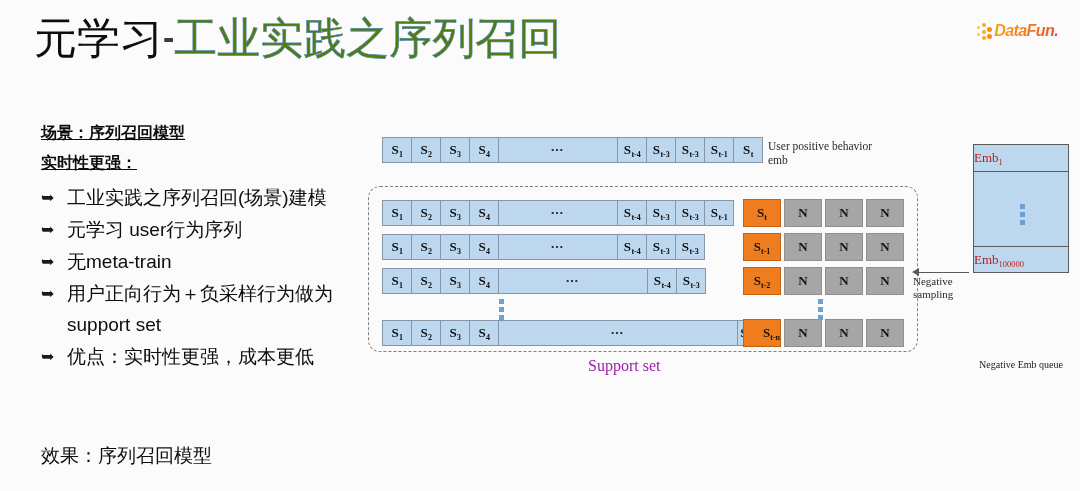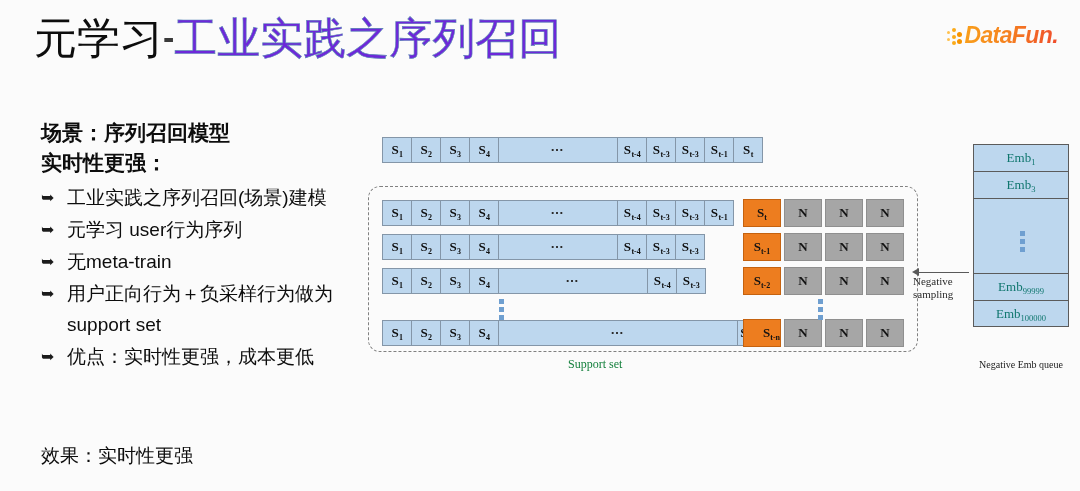--- a/index.html
+++ b/index.html
@@ -33,31 +33,31 @@
     font-weight: 400;
   }
   #title .t-dash {
     color: #3a3a3a;
     font-size: 34px;
     font-weight: 700;
     position: relative;
     top: -4px;
   }
   #title .t-b {
-    color: #6d28d9;
+    color: #4d7c0f;
     font-weight: 400;
     -webkit-text-stroke: 0.6px #5b87b5;
   }
 
   
   #logo {
     position: absolute;
     right: 22px;
     top: 22px;
-    font-size: 23px;
+    font-size: 16px;
     font-style: italic;
     font-weight: 700;
     letter-spacing: -0.6px;
     display: flex;
     align-items: center;
     white-space: nowrap;
   }
   #logo .dots {
     position: relative;
     width: 16px;
@@ -86,23 +86,24 @@
 
   
   #left {
     position: absolute;
     left: 41px;
     top: 118px;
     width: 320px;
     color: #0d0d0d;
   }
   .lead {
-    font-size: 21px;
+    font-size: 16px;
     line-height: 30px;
     white-space: nowrap;
+    text-decoration: underline;
   }
   .lead .kw { font-weight: 700; }
   .bullets { margin-top: 4px; }
   .bullet {
     display: flex;
     align-items: flex-start;
     font-size: 19px;
     line-height: 31px;
     margin-bottom: 1px;
   }
@@ -185,25 +186,25 @@
     left: 368px;
     top: 186px;
     width: 550px;
     height: 166px;
     border: 1.4px dashed #808080;
     border-radius: 12px;
     box-sizing: border-box;
   }
   #supportlabel {
     position: absolute;
-    left: 568px;
+    left: 588px;
     top: 357px;
     font-family: "Liberation Serif", "DejaVu Serif", serif;
-    font-size: 12px;
-    color: #15803d;
+    font-size: 16px;
+    color: #a21caf;
   }
 
   
   .vdots {
     position: absolute;
     width: 5px;
   }
   .vdots i {
     display: block;
     width: 5px;
@@ -229,24 +230,23 @@
     width: 96px;
   }
   .embcell {
     box-sizing: border-box;
     border: 1px solid #5b5b5b;
     border-bottom: none;
     background: #bdd7ee;
     height: 27px;
     display: flex;
     align-items: center;
-    justify-content: center;
     font-family: "Liberation Serif", "DejaVu Serif", serif;
     font-size: 13px;
-    color: #0f766e;
+    color: #b91c1c;
   }
   .embcell:last-child { border-bottom: 1px solid #5b5b5b; }
   .embcell.gap {
     height: 75px;
     position: relative;
   }
   .embcell sub {
     font-size: 8.5px;
     vertical-align: baseline;
     position: relative;
@@ -346,21 +346,21 @@
       <div class="bullet">
         <span class="mk">➥</span>
         <span class="tx">用户正向行为＋负采样行为做为support set</span>
       </div>
       <div class="bullet">
         <span class="mk">➥</span>
         <span class="tx">优点：实时性更强，成本更低</span>
       </div>
     </div>
   </div>
-  <div id="effect">效果：实时性更强</div>
+  <div id="effect">效果：序列召回模型</div>
 
   <div id="top-sequence" class="seqrow" style="left:382px; top:137px;">
       <div class="cell" style="width: 30px;">
         <span>S<sub>1</sub></span>
       </div>
       <div class="cell" style="width: 30px;">
         <span>S<sub>2</sub></span>
       </div>
       <div class="cell" style="width: 30px;">
         <span>S<sub>3</sub></span>
@@ -379,20 +379,21 @@
         <span>S<sub>t-3</sub></span>
       </div>
       <div class="cell" style="width: 30px;">
         <span>S<sub>t-1</sub></span>
       </div>
       <div class="cell" style="width: 30px;">
         <span>S<sub>t</sub></span>
       </div>
     </div>
 
+  <div class="caption" style="left:768px; top:139px; width:120px;">User positive behavior emb</div>
 
   <div id="supportframe"></div>
   <div id="supportlabel">Support set</div>
 
   <div id="rows-host">
       <div class="seqrow" style="left: 382px; top: 200px;">
         <div class="cell" style="width: 30px;">
           <span>S<sub>1</sub></span>
         </div>
         <div class="cell" style="width: 30px;">
@@ -521,32 +522,26 @@
   <div id="negarrow">
     <span class="head"></span>
       <span class="shaft"></span>
   </div>
   <div id="neglabel">Negative sampling</div>
 
   <div id="embqueue">
       <div class="embcell">
         <span>Emb<sub>1</sub></span>
       </div>
-      <div class="embcell">
-        <span>Emb<sub>3</sub></span>
-      </div>
       <div class="embcell gap">
         <div class="vdots" style="left: 46px; top: 32px;">
           <i></i>
           <i></i>
           <i></i>
         </div>
       </div>
       <div class="embcell">
-        <span>Emb<sub>99999</sub></span>
-      </div>
-      <div class="embcell">
         <span>Emb<sub>100000</sub></span>
       </div>
     </div>
   <div id="embqueuelabel">Negative  Emb queue</div>
 
 </div>
 
 </body></html>

